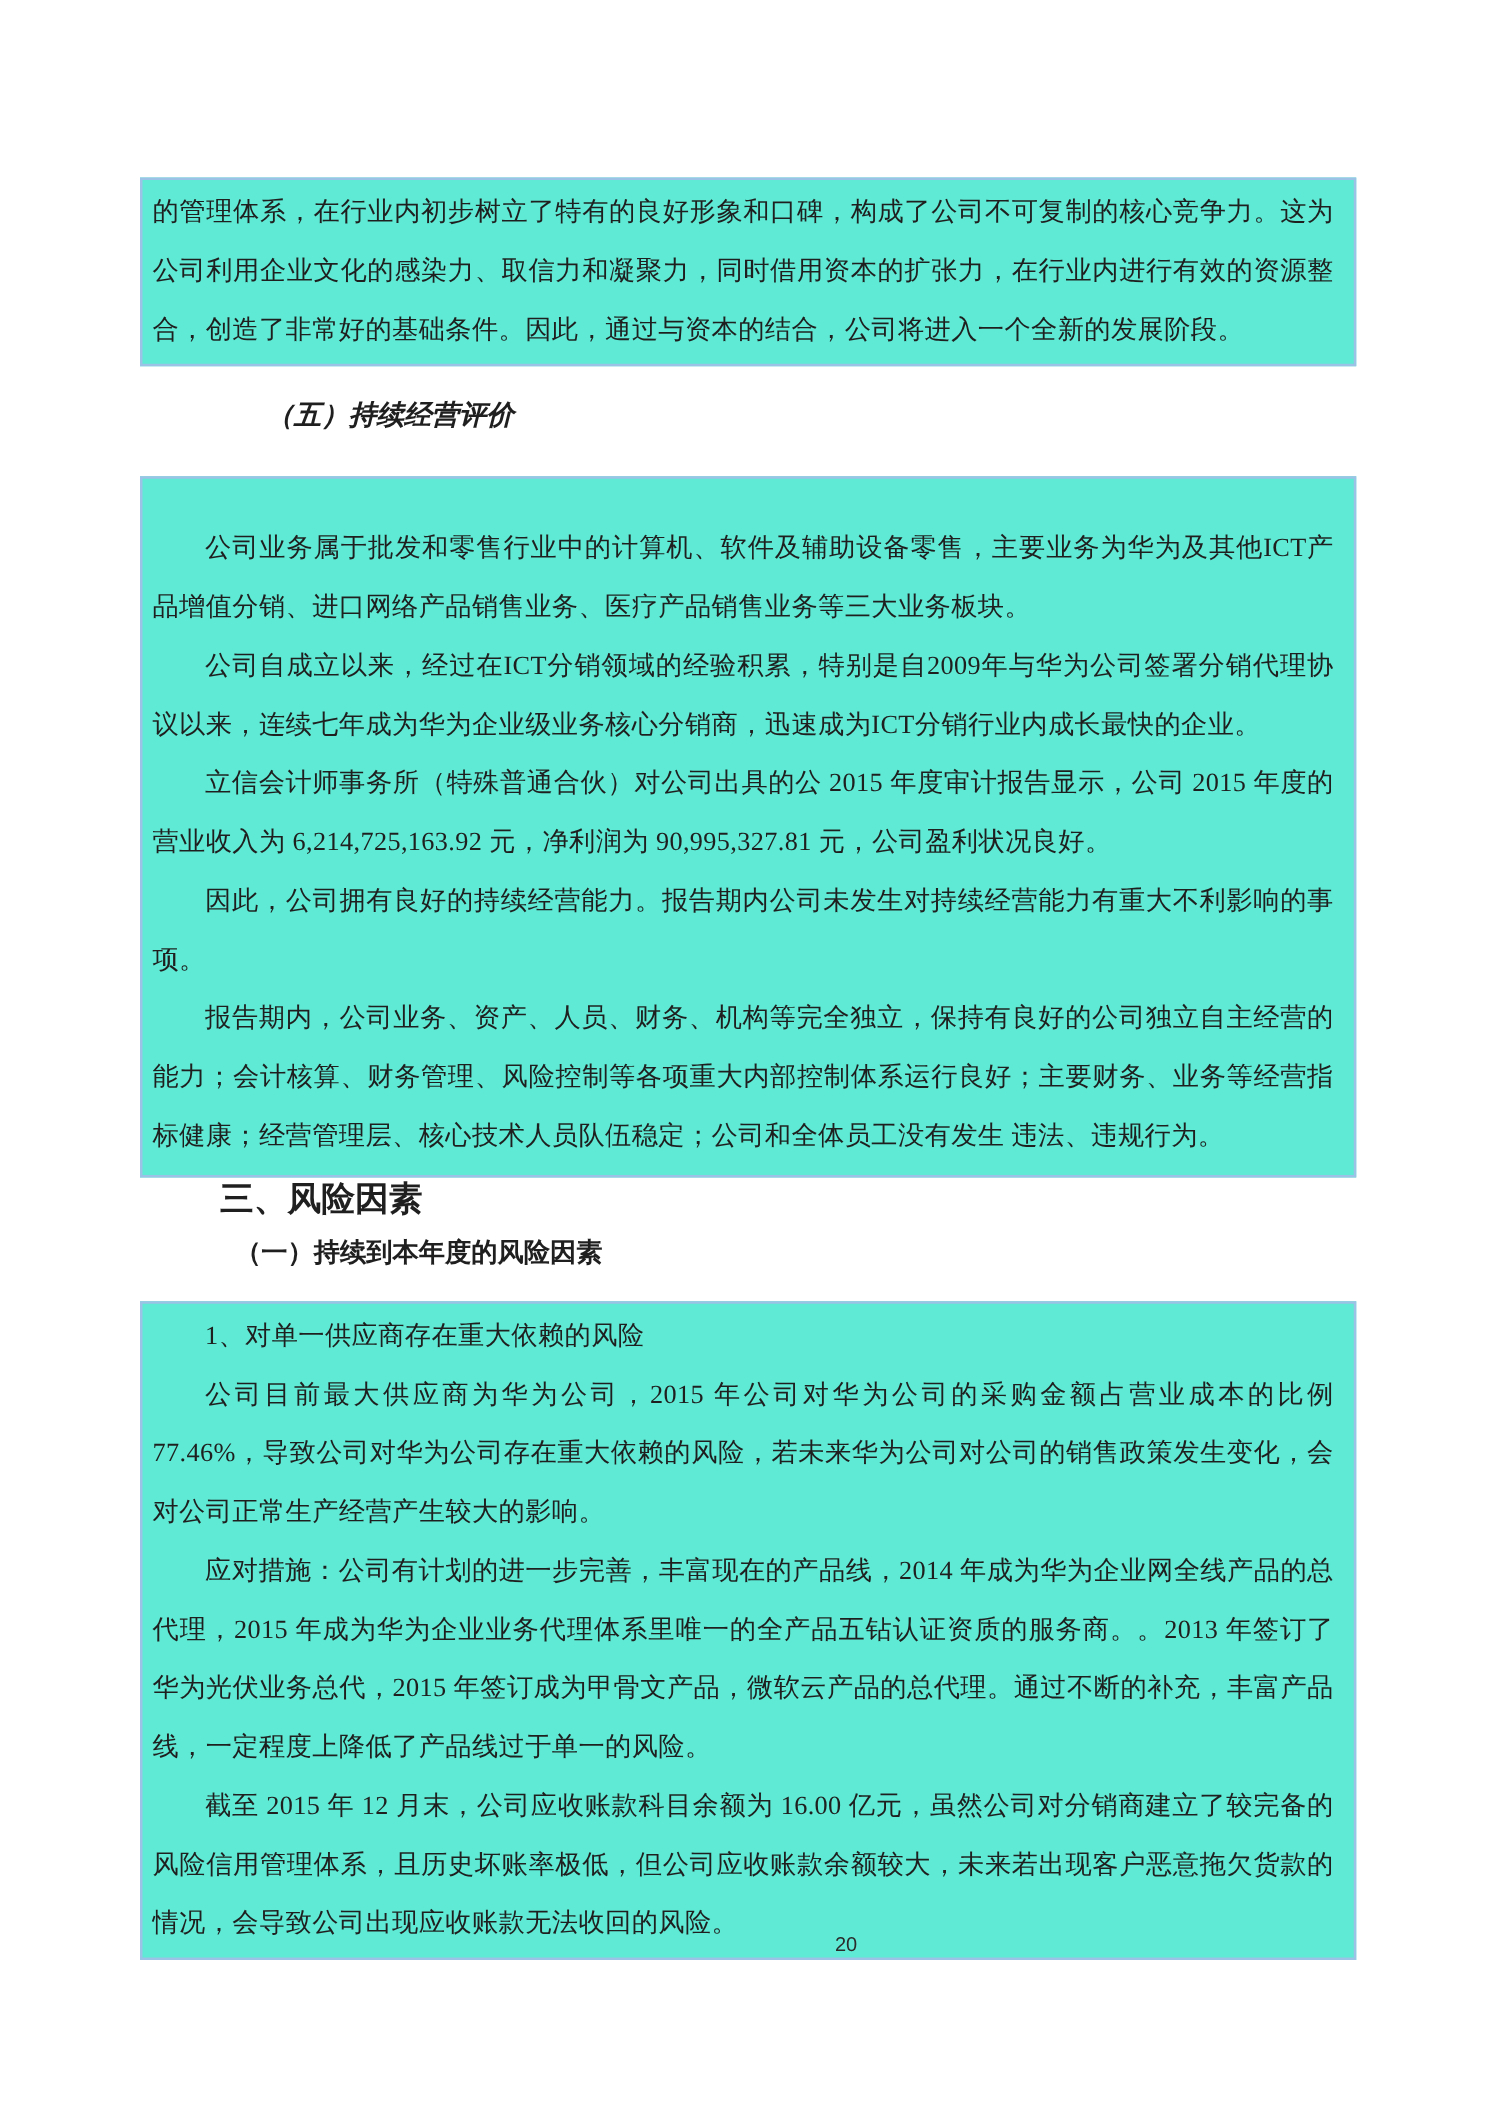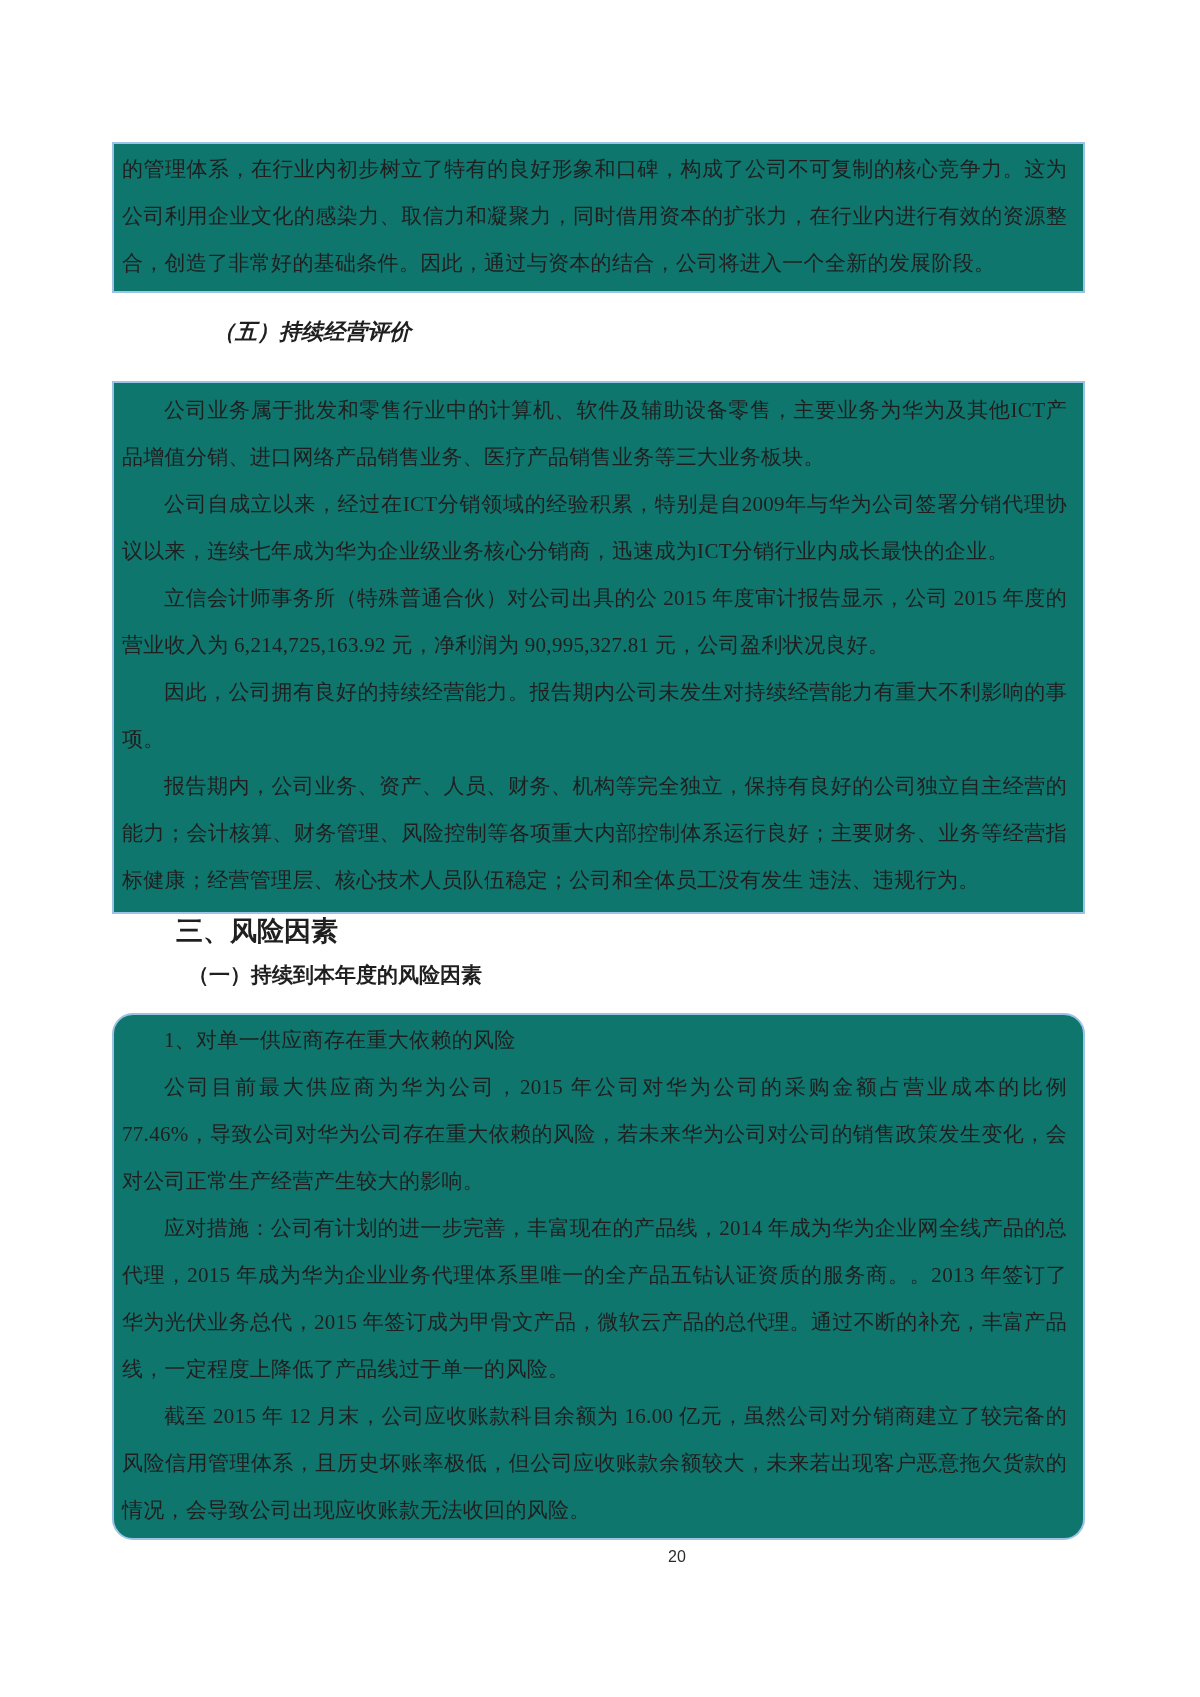--- a/index.html
+++ b/index.html
@@ -16,27 +16,27 @@
     color: #1f1f1f;
     overflow: hidden;
   }
   .content {
     position: relative;
     width: 973px;
     margin-left: 112px;
   }
   .box {
     border: 2px solid #9cc2e5;
-    background: #0f766e;
+    background: #5eead4;
     box-sizing: border-box;
     padding: 2px 16px 4px 8px;
   }
   .box1 { margin-top: 142px; }
-  .box2 { margin-top: 32px; padding-top: 4px; padding-bottom: 8px; }
-  .box3 { margin-top: 23px; border-radius: 21px; }
+  .box2 { margin-top: 32px; padding-top: 32px; padding-bottom: 8px; }
+  .box3 { margin-top: 23px; }
   .para {
     margin: 0;
     font-size: 21px;
     line-height: 47px;
     text-align: justify;
     letter-spacing: 0.3px;
   }
   .indent { text-indent: 2em; }
   .h-sub5 {
     margin: 22px 0 0 0;

